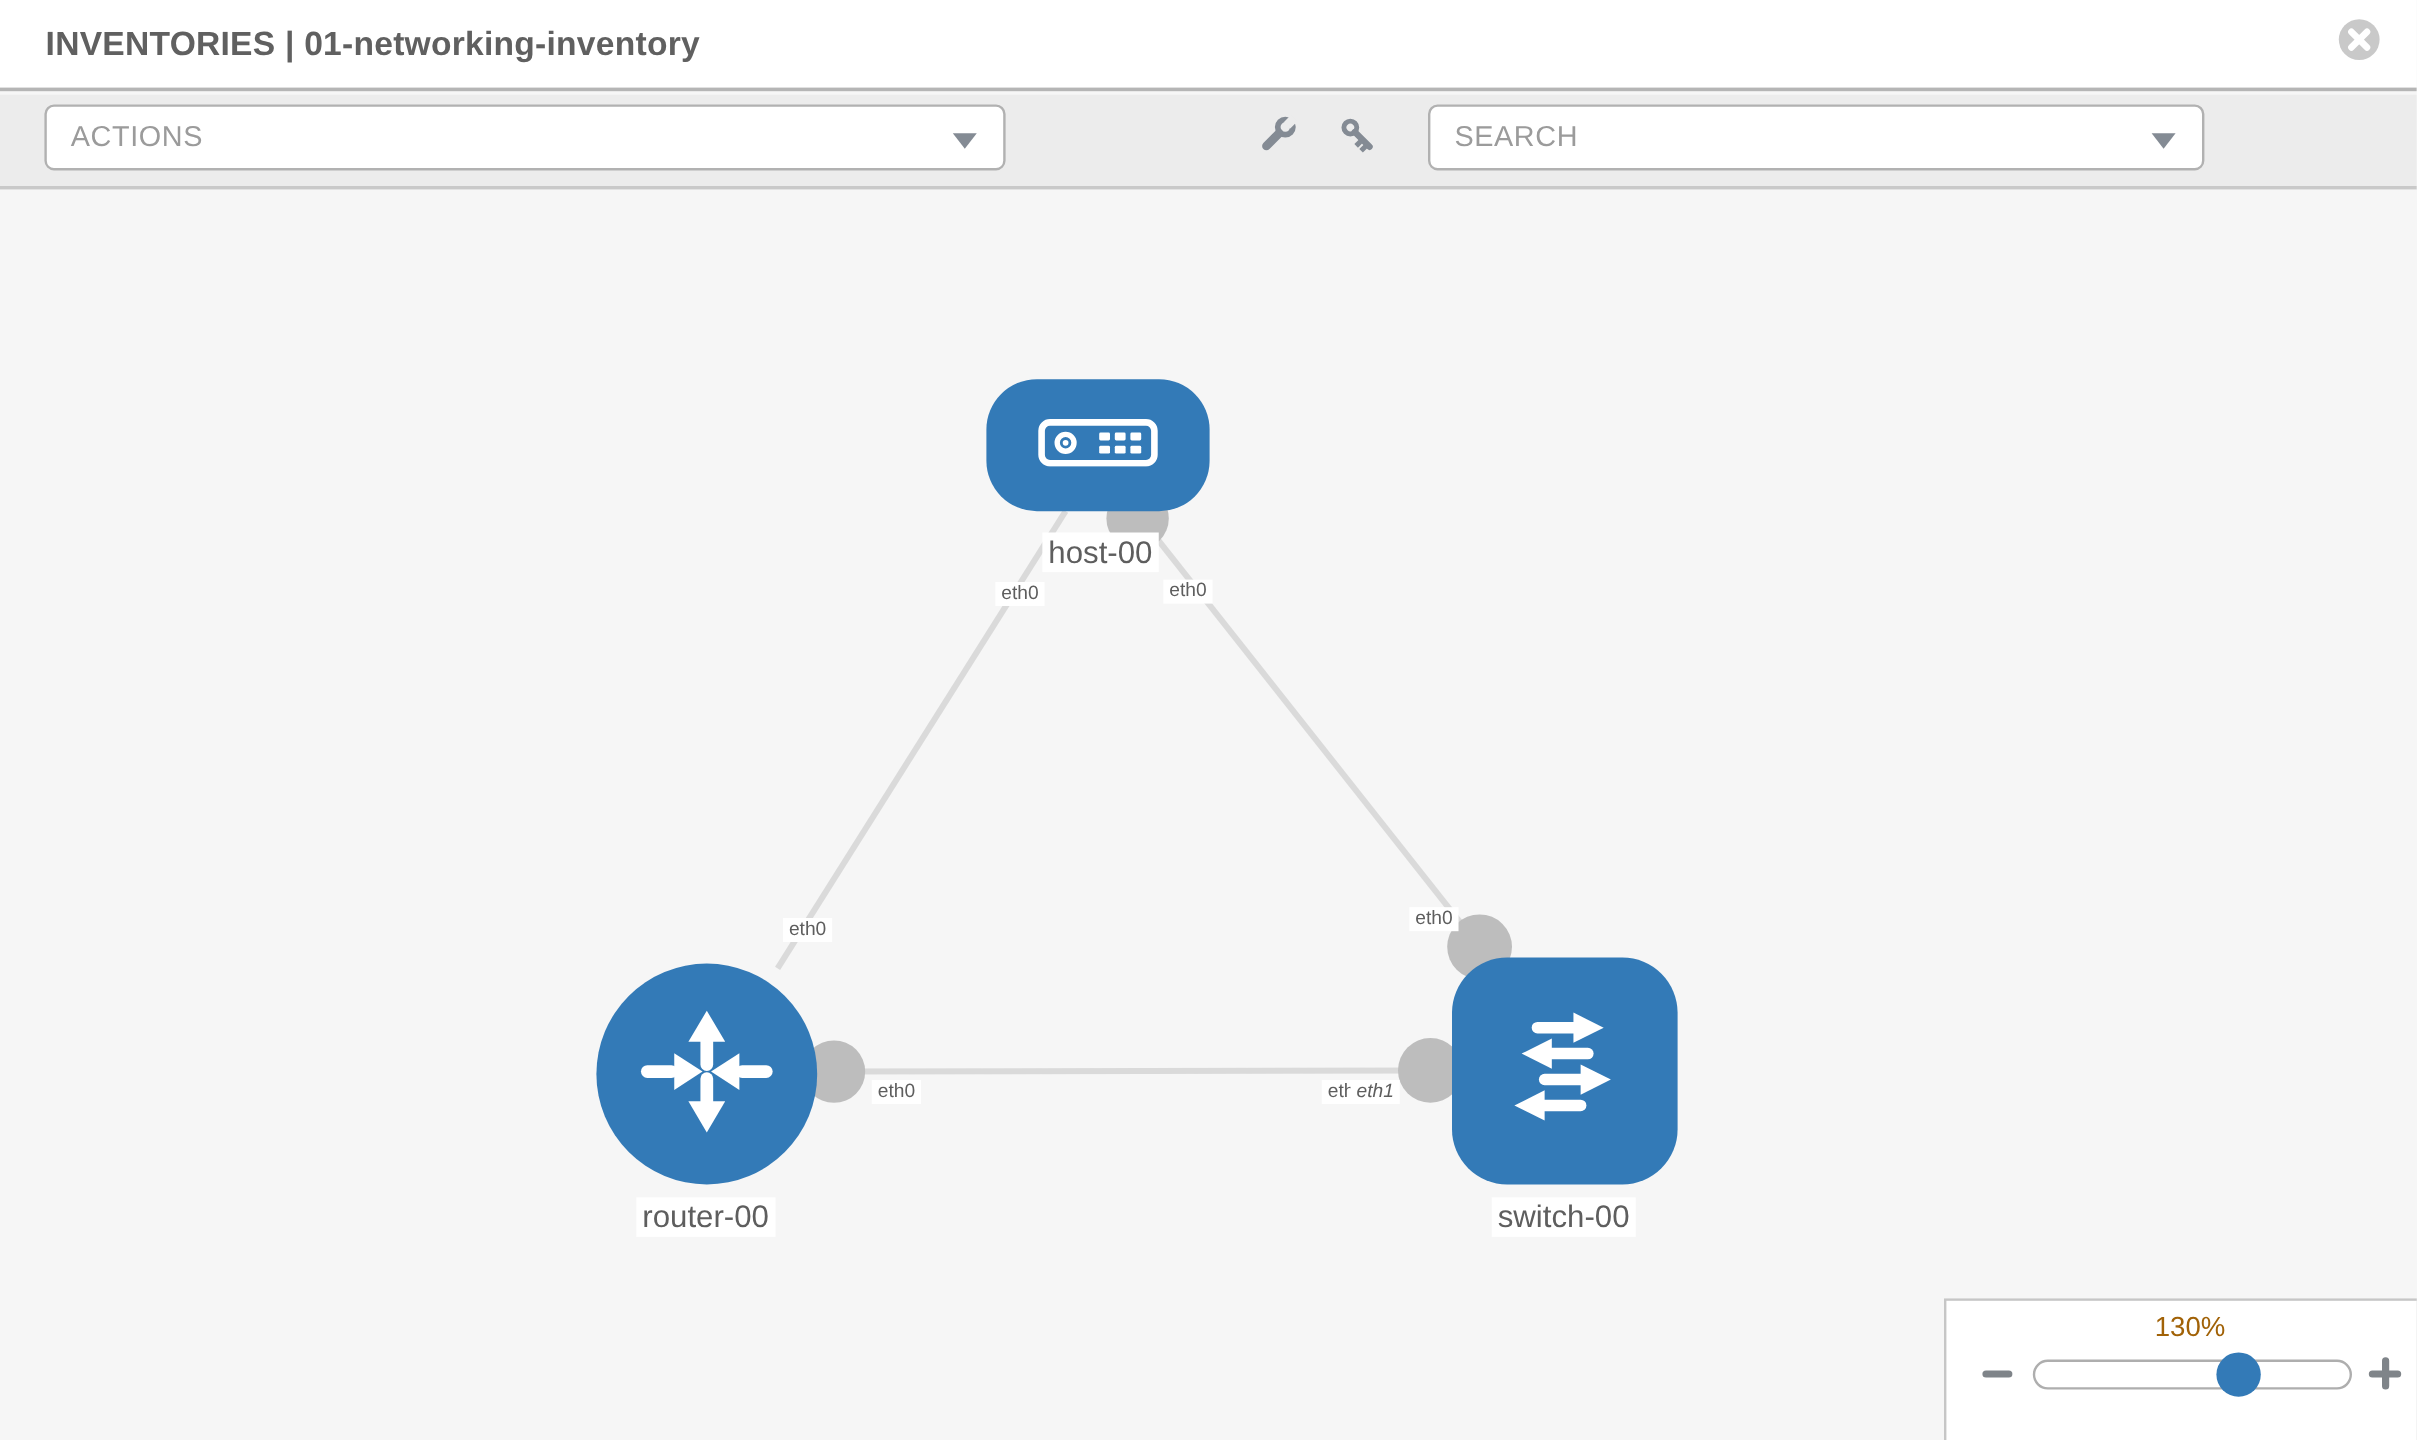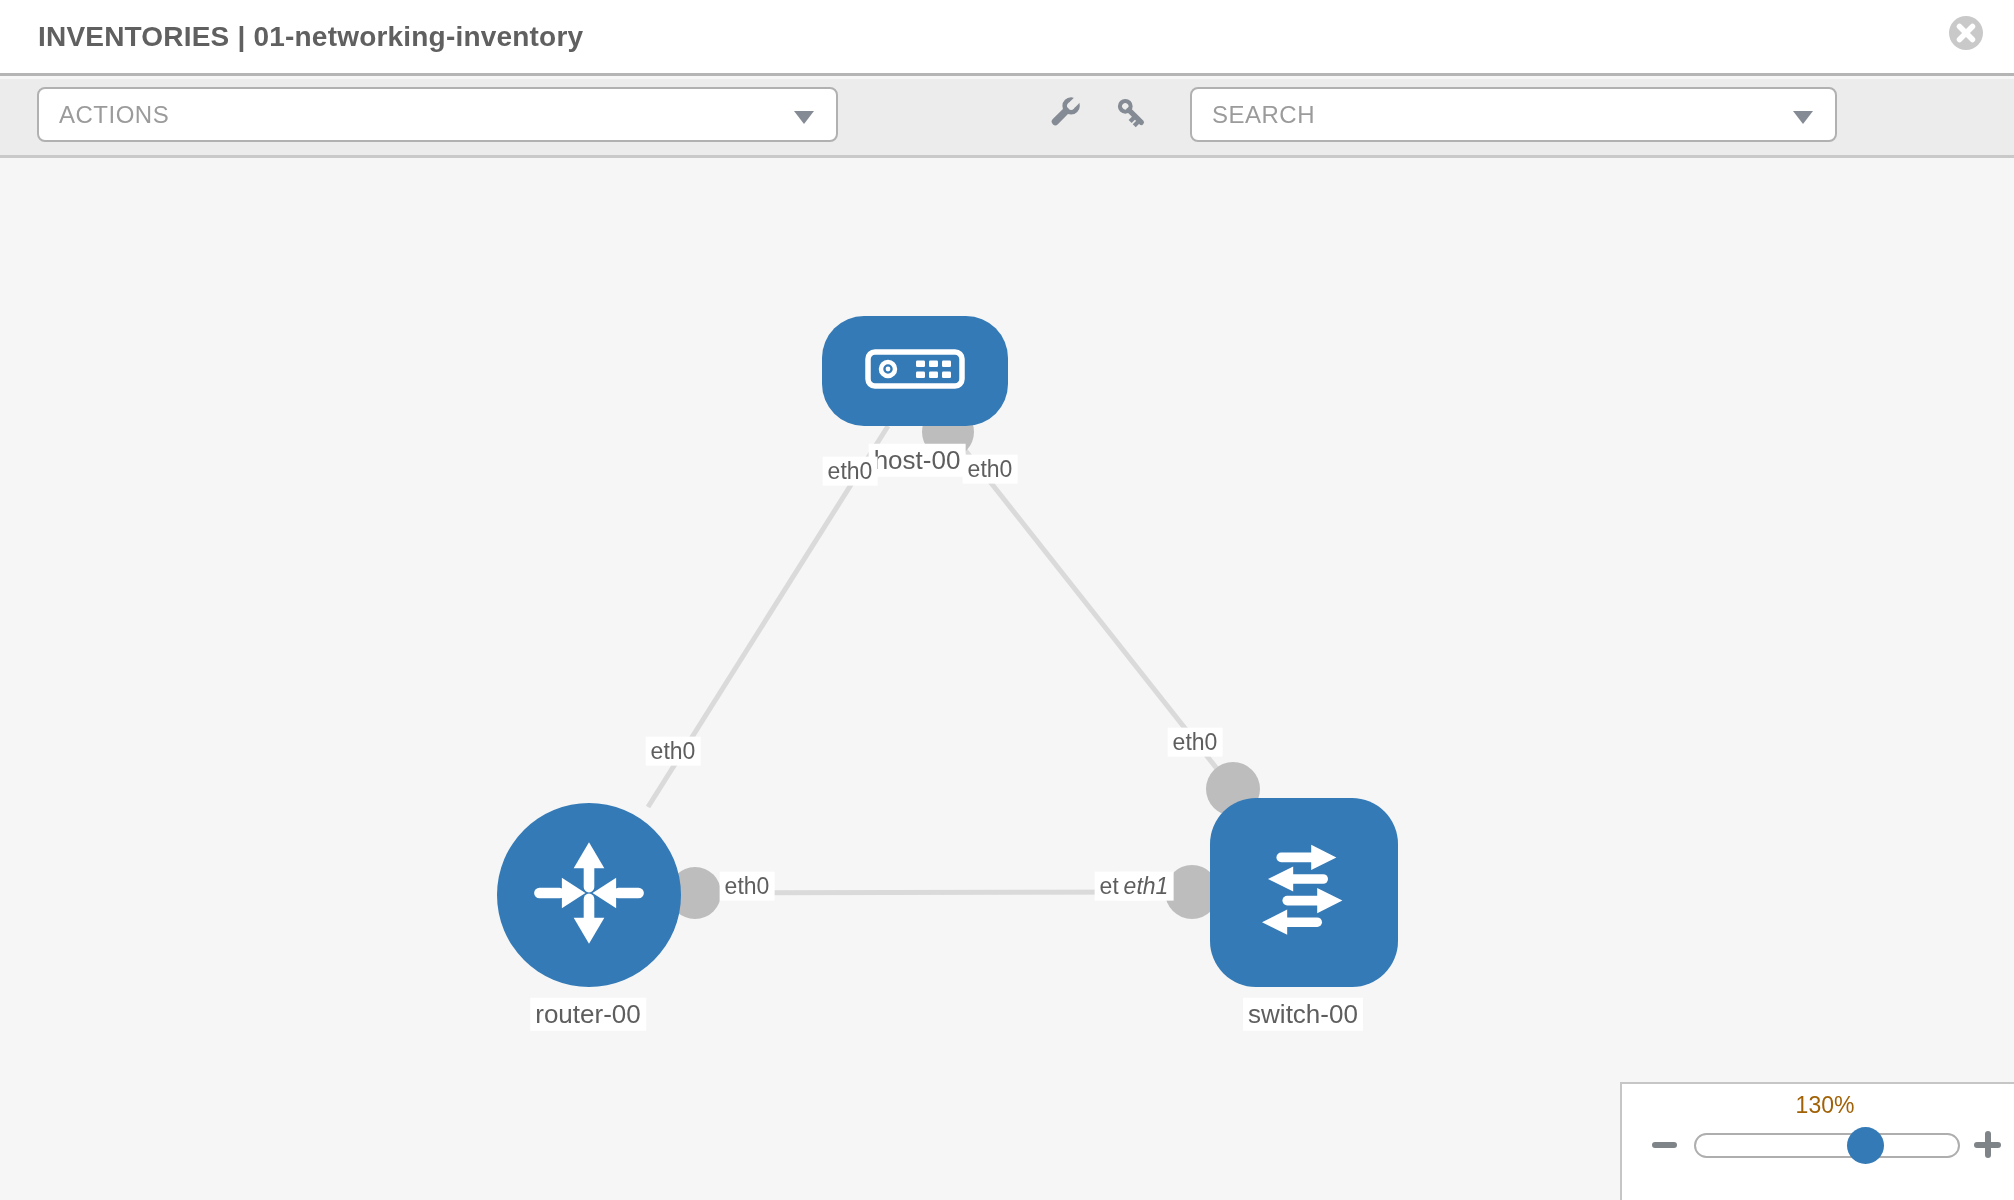--- a/index.html
+++ b/index.html
@@ -35,21 +35,21 @@
   .canvas svg.wires { position:absolute; top:0; left:0; }
 
   .node { position:absolute; background:#337ab7; display:flex; align-items:center; justify-content:center; cursor:pointer; }
   .node-host   { left:822px; top:158px; width:186px; height:110px; border-radius:42px; }
   .node-router { left:497px; top:645px; width:184px; height:184px; border-radius:50%; }
   .node-switch { left:1210px; top:640px; width:188px; height:189px; border-radius:46px; }
 
   .chip { position:absolute; transform:translate(-50%,-50%); background:#ffffff; color:#5e5e5e;
           white-space:nowrap; line-height:1.25; padding:0 5px; }
   .chip-node { font-size:26px; }
-  .chip-if { font-size:23px; }
+  .chip-if { font-size:16px;margin-top:24px; }
 
   
   .zoom-panel { position:absolute; left:1620px; top:1082px; width:396px; height:120px;
                 background:#ffffff; border:2px solid #c6c6c6; }
   .zoom-level { position:absolute; left:203px; top:8px; transform:translateX(-50%);
                 font-size:23px; color:#a16207; }
   .zoom-minus { position:absolute; left:30px; top:58px; width:25px; height:6px;
                 background:#7f8489; border-radius:3px; cursor:pointer; }
   .zoom-plus { position:absolute; left:352px; top:47px; width:27px; height:27px; cursor:pointer; }
   .zoom-plus::before { content:""; position:absolute; left:0; top:11px; width:27px; height:6px;

